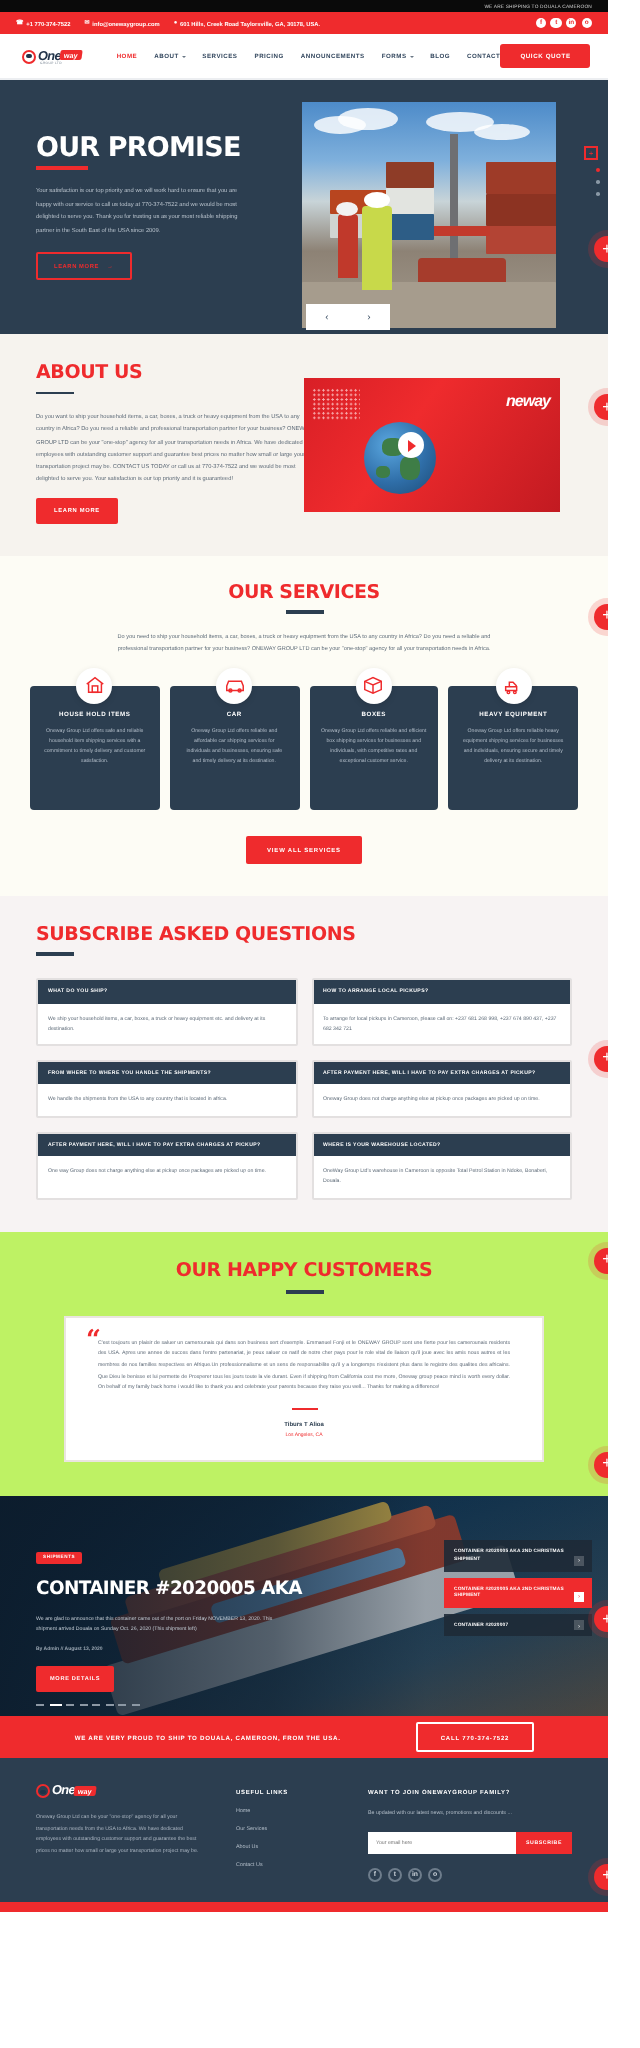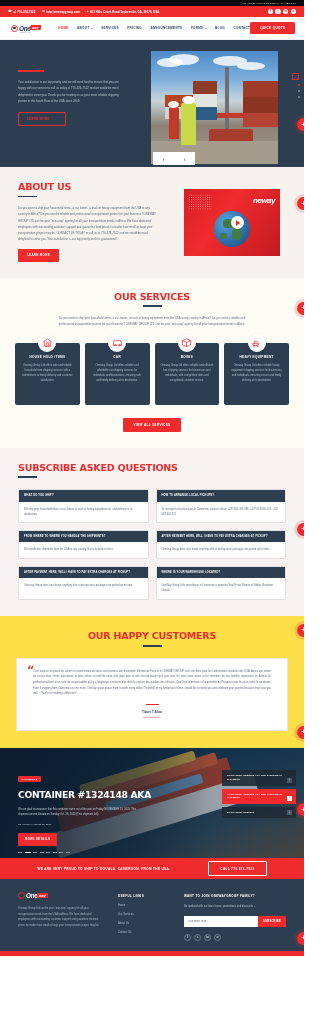--- a/index.html
+++ b/index.html
@@ -129,21 +129,21 @@
 
   
   .about { background: #f6f3ee; padding: 14px 18px 16px; display: flex; position: relative; }
   .about-left { width: 140px; }
   .about-copy { margin-top: 8px; font-size: 2.85px; line-height: 2.15; color: #5d6a77; }
   .about-btn {
     margin-top: 7px; background: #ef2b2d; color: #fff; font-size: 2.9px;
     font-weight: 800; letter-spacing: .35px; padding: 4.5px 9px; border: none; border-radius: 1px;
   }
   .about-video {
-    position: absolute; right: 24px; top: 22px; width: 96px; height: 67px;
+    position: absolute; right: 24px; top: 22px; width: 128px; height: 67px;
     background: linear-gradient(125deg,#d81f26 0%,#ef2b2d 40%,#c21a21 100%);
     overflow: hidden;
   }
   .av-dots { position: absolute; left: 4px; top: 5px; width: 24px; height: 16px;
     background-image: radial-gradient(#ffd2d2 .5px, transparent .6px);
     background-size: 2.3px 2.3px; opacity: .75; }
   .av-logo { position: absolute; right: 5px; top: 7px; font-size: 8px; font-weight: 900;
     color: #fff; font-style: italic; letter-spacing: -.5px; }
   .av-globe {
     position: absolute; left: 30px; top: 22px; width: 36px; height: 36px; border-radius: 50%;
@@ -181,21 +181,21 @@
   .faq { background: #f7f3f3; padding: 14px 18px 16px; position: relative; }
   .faq-grid { margin-top: 11px; display: grid; grid-template-columns: 1fr 1fr; gap: 7px 7px; }
   .faq-item { background: #fff; border: .5px solid #e3e0e0; border-radius: 1px; }
   .faq-q {
     background: #2c3e50; color: #fff; font-size: 2.55px; font-weight: 700;
     letter-spacing: .2px; padding: 4px 5px; line-height: 1.3;
   }
   .faq-a { padding: 5px; font-size: 2.6px; line-height: 2.05; color: #5e6b78; }
 
   
-  .testi { background: #fde047; padding: 14px 16px 17px; text-align: center; position: relative; }
+  .testi { background: #bef264; padding: 14px 32px 17px; text-align: center; position: relative; }
   .testi-title { text-align: center; }
   .testi-rule { margin: 4px auto 0; }
   .testi-card {
     margin-top: 11px; background: #fff; border: .5px solid #eae5e0;
     padding: 10px 16px 11px; text-align: center; position: relative;
   }
   .quote-glyph {
     position: absolute; left: 10px; top: 7px; font-size: 13px; color: #ef2b2d;
     font-family: "DejaVu Serif", serif; line-height: .7; font-weight: 700;
   }
@@ -347,20 +347,21 @@
         </span>
       <span class="nav-link">
           <span>CONTACT</span>
         </span>
     </div>
     <button class="quote-btn">QUICK QUOTE</button>
   </div>
 
   <div class="hero">
     <div class="hero-left">
+      <div class="hero-title">OUR PROMISE</div>
       <div class="hero-underline"></div>
       <div class="hero-copy">Your satisfaction is our top priority and we will work hard to ensure that you are happy with our service to call us today at 770-374-7522 and we would be most delighted to serve you. Thank you for trusting us as your most reliable shipping partner in the South East of the USA since 2009.</div>
       <button class="hero-btn">
         <span>LEARN MORE</span>
         <span>→</span>
       </button>
     </div>
     <div class="hero-img">
       <div class="cloud" style="left:6px;top:7px;width:26px;height:9px;"></div>
       <div class="cloud" style="left:18px;top:3px;width:30px;height:11px;"></div>
@@ -520,21 +521,21 @@
     <div class="ship">
       <div class="ship-hull" style="left:0;top:30px;width:210px;height:26px;"></div>
       <div class="ship-hull" style="left:10px;top:8px;width:180px;height:24px;background:#a8432f;"></div>
       <div class="ship-hull" style="left:20px;top:0px;width:160px;height:12px;background:#c75a3b;"></div>
       <div class="ship-hull" style="left:40px;top:-8px;width:120px;height:10px;background:#d6b24a;"></div>
       <div class="ship-hull" style="left:60px;top:16px;width:100px;height:10px;background:#6f9cc4;"></div>
     </div>
     <div class="news-overlay"></div>
     <div class="news-body">
       <span class="news-tag">SHIPMENTS</span>
-      <div class="news-h">CONTAINER #1324148 AKA</div>
+      <div class="news-h">CONTAINER #2020005 AKA</div>
       <div class="news-copy">We are glad to announce that this container came out of the port on Friday NOVEMBER 13, 2020. This shipment arrived Douala on Sunday Oct. 26, 2020 (This shipment left)</div>
       <div class="news-meta">By  Admin  //  August 13, 2020</div>
       <button class="news-btn">MORE DETAILS</button>
     </div>
     <div class="news-side">
       <div class="ns-item">
         <div class="ns-t">CONTAINER #2020005 AKA 2ND CHRISTMAS SHIPMENT</div>
         <span class="ns-arrow">›</span>
       </div>
       <div class="ns-item on">

